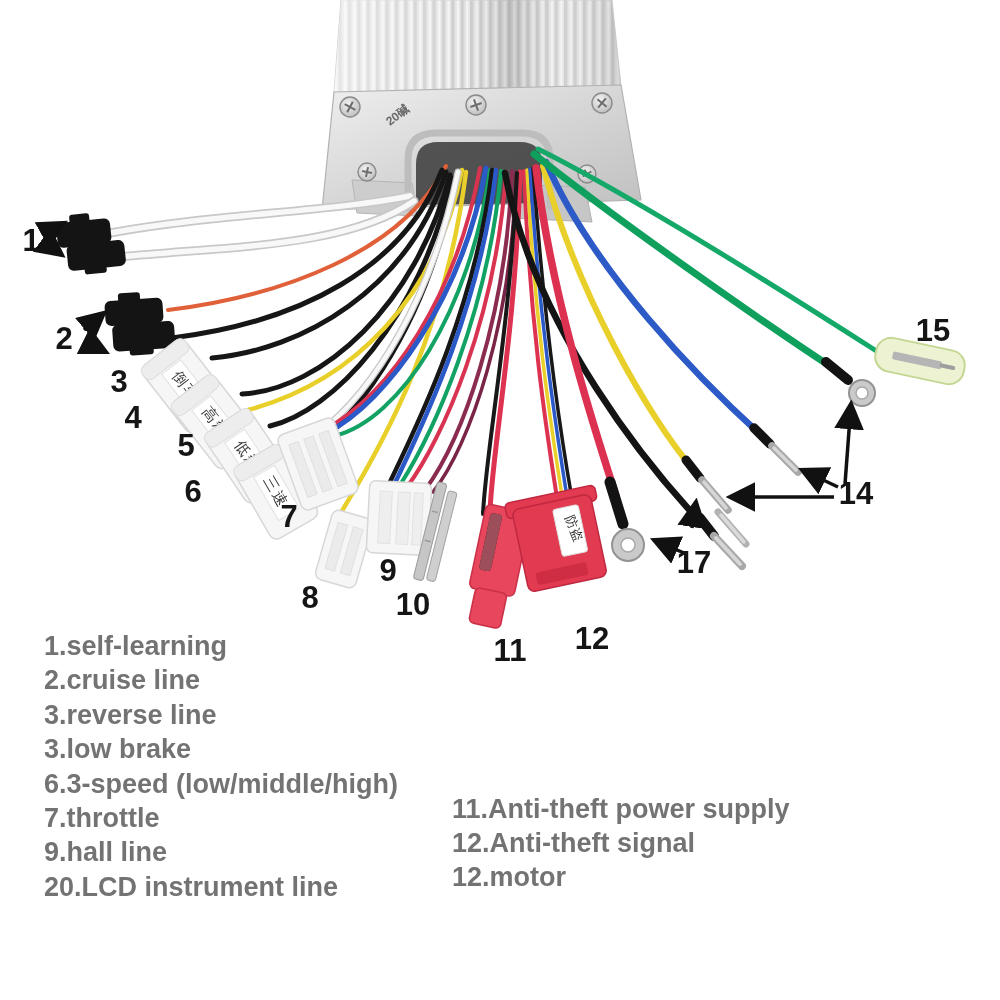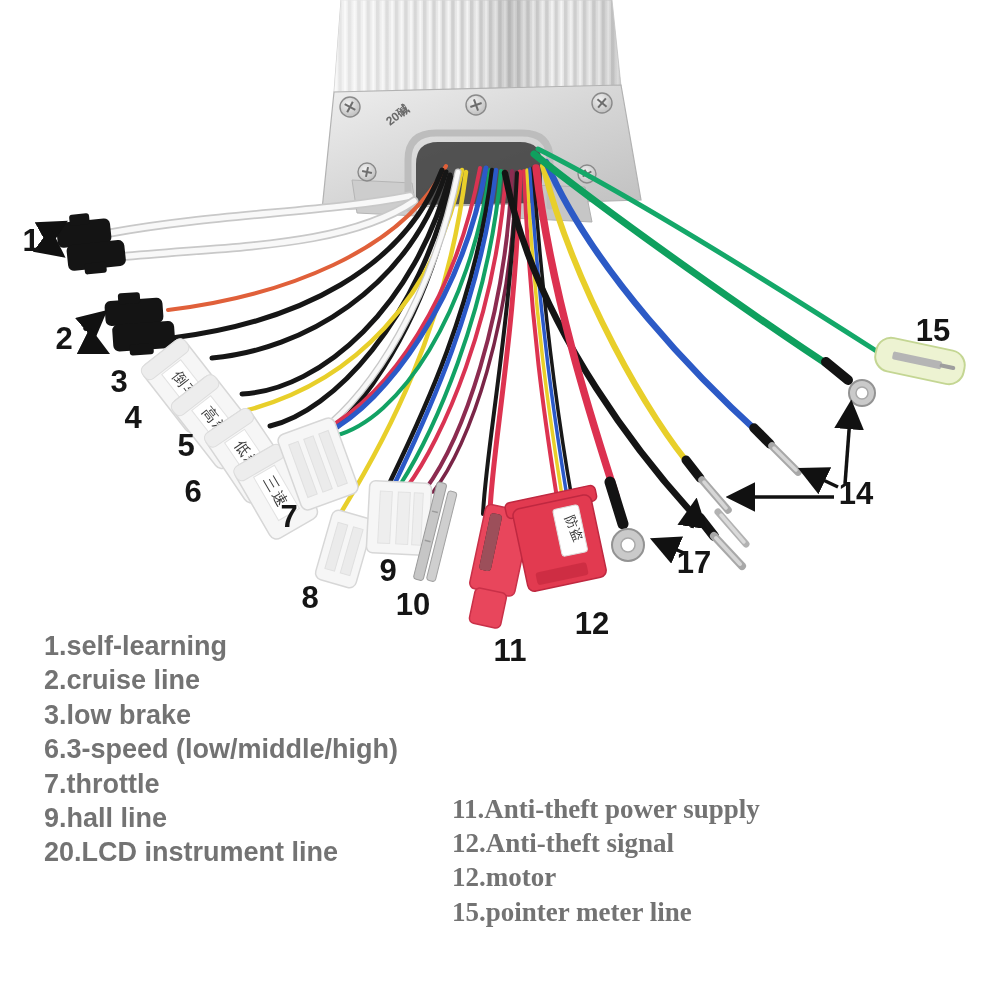--- a/index.html
+++ b/index.html
@@ -7,21 +7,21 @@
     position:relative;width:1000px;height:1000px;background:#ffffff;
     overflow:hidden;font-family:"Liberation Sans",sans-serif;
   }
   svg.scene{position:absolute;left:0;top:0;}
   .num{
     position:absolute;transform:translate(-50%,-50%);
     font-weight:700;font-size:31px;color:#151515;line-height:1;z-index:5;
   }
   .legend{position:absolute;font-weight:700;color:#737373;white-space:nowrap;z-index:5;}
   .legend-left{left:44px;top:629px;font-size:27px;line-height:34.4px;}
-  .legend-right{left:452px;top:792px;font-size:27px;line-height:34.2px;font-family:Liberation Serif, serif;}
+  .legend-right{left:452px;top:792px;font-size:27px;line-height:34.2px;}
 </style>
 </head>
 <body>
 
 <div class="canvas">
 
 <svg class="scene" width="1000" height="680" viewBox="0 0 1000 680">
   <defs>
     <pattern id="fins" width="9.4" height="12" patternUnits="userSpaceOnUse">
       <rect width="9.4" height="12" fill="#e3e3e3"></rect>
@@ -286,34 +286,34 @@
 <div class="num" style="left:64px;top:338px">2</div>
 <div class="num" style="left:119px;top:381px">3</div>
 <div class="num" style="left:133px;top:417px">4</div>
 <div class="num" style="left:186px;top:445px">5</div>
 <div class="num" style="left:193px;top:491px">6</div>
 <div class="num" style="left:289px;top:516px">7</div>
 <div class="num" style="left:310px;top:597px">8</div>
 <div class="num" style="left:388px;top:570px">9</div>
 <div class="num" style="left:413px;top:604px">10</div>
 <div class="num" style="left:510px;top:650px">11</div>
-<div class="num" style="left:592px;top:623px">12</div>
+<div class="num" style="left:592px;top:638px">12</div>
 <div class="num" style="left:694px;top:562px">17</div>
 <div class="num" style="left:856px;top:493px">14</div>
 <div class="num" style="left:933px;top:330px">15</div>
 
 <div class="legend legend-left">
   <div>1.self-learning</div>
   <div>2.cruise line</div>
+  <div>3.reverse line</div>
   <div>3.low brake</div>
   <div>6.3-speed (low/middle/high)</div>
   <div>7.throttle</div>
   <div>9.hall line</div>
   <div>20.LCD instrument line</div>
 </div>
 <div class="legend legend-right">
   <div>11.Anti-theft power supply</div>
   <div>12.Anti-theft signal</div>
   <div>12.motor</div>
-  <div>15.pointer meter line</div>
 </div>
 
 </div>
 
 </body></html>

